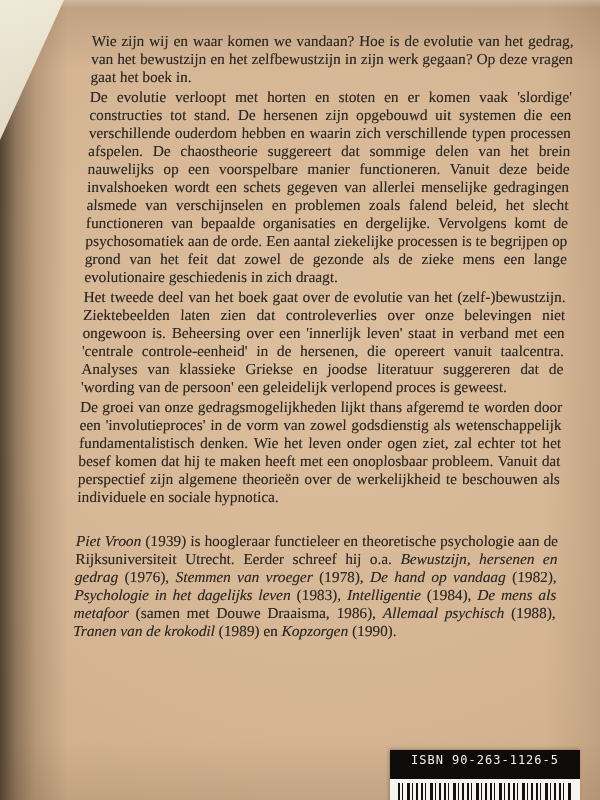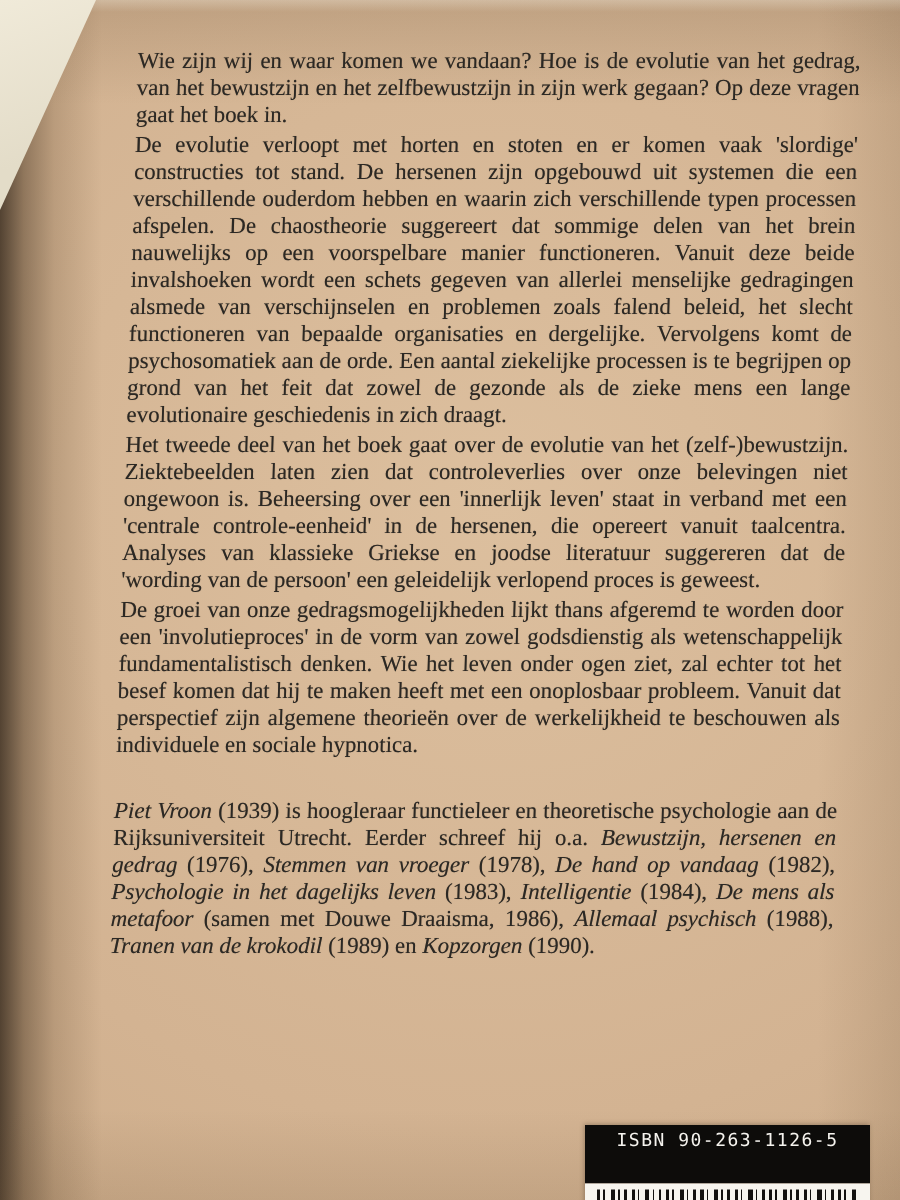--- a/index.html
+++ b/index.html
@@ -80,21 +80,21 @@
     width: 190px;
     z-index: 5;
     box-shadow: -1px -1px 3px rgba(60,45,30,0.35);
   }
   .barcode-header {
     background: #0d0c0a;
     color: #f5f3ee;
     font-family: "DejaVu Sans Mono", "Liberation Mono", monospace;
     font-size: 12px;
     line-height: 21px;
-    height: 39px;
+    height: 29px;
     text-align: center;
     letter-spacing: 1px;
     white-space: nowrap;
     overflow: hidden;
   }
   .barcode-body {
     background: #f7f5ef;
     height: 44px;
     padding: 4px 8px 0 8px;
     box-sizing: border-box;

